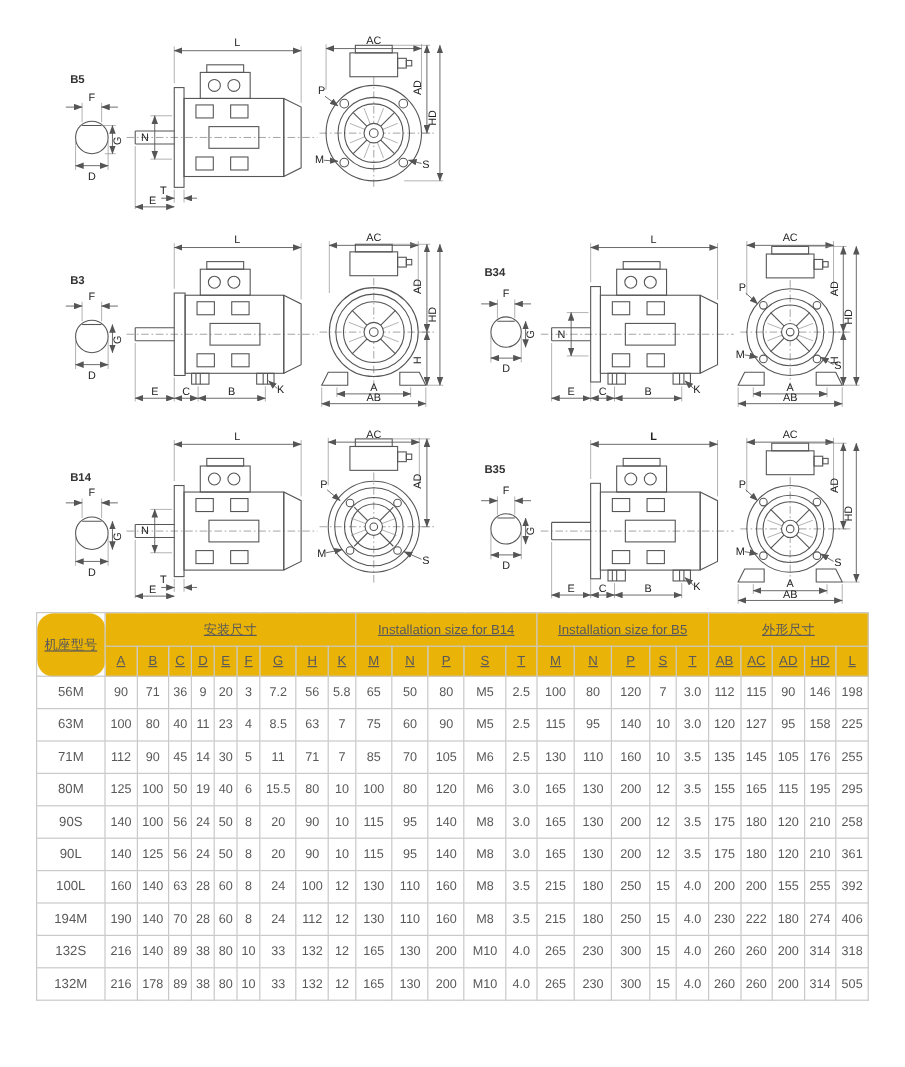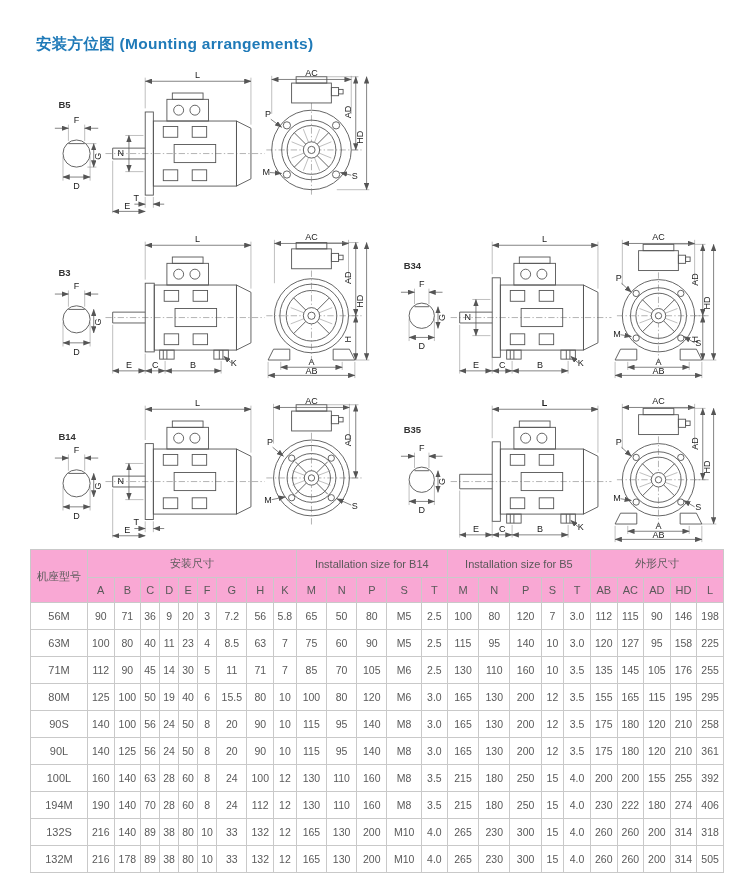--- a/index.html
+++ b/index.html
@@ -13,23 +13,23 @@
   .ln{stroke:#555;fill:none;stroke-width:1;}
   .fl{stroke:#555;fill:#fff;stroke-width:1;}
   .dm{stroke:#555;stroke-width:.8;fill:none;}
   .xt{stroke:#888;stroke-width:.6;fill:none;}
   .cl{stroke:#888;stroke-width:.7;stroke-dasharray:7 2.5 1.5 2.5;fill:none;}
   .tx{font:10px "Liberation Sans",sans-serif;fill:#222;text-anchor:middle;}
   .nm{font:bold 10.5px "Liberation Sans",sans-serif;fill:#333;text-anchor:start;}
   
   table.dims{border-collapse:collapse;width:694px;table-layout:auto;margin-top:6px;}
   table.dims th,table.dims td{border:1px solid #c9c9c9;text-align:center;color:#595959;font-weight:normal;}
-  table.dims th{background:#f9a8d4;font-size:11px;padding:6px 1px;}
+  table.dims th{background:#eab308;font-size:11px;padding:6px 1px;text-decoration:underline;}
   table.dims td{background:#fff;font-size:10.5px;padding:7px 1px;}
-  table.dims .model-h{width:54px;font-size:11px;}
+  table.dims .model-h{width:54px;font-size:11px;border-radius:14px;}
   table.dims td.model-c{font-size:11px;margin-left:36px;}
 </style>
 </head>
 <body>
 
 <svg width="0" height="0" style="position:absolute" aria-hidden="true">
   <defs>
     <marker id="aE" markerWidth="8" markerHeight="6" refX="7.5" refY="3" orient="auto" markerUnits="userSpaceOnUse">
         <path d="M0 0L8 3L0 6Z" fill="#555"></path>
       </marker>
@@ -37,21 +37,20 @@
         <path d="M8 0L0 3L8 6Z" fill="#555"></path>
       </marker>
     <pattern id="ha" width="5" height="5" patternUnits="userSpaceOnUse" patternTransform="rotate(45)">
         <line x1="2.5" y1="0" x2="2.5" y2="5" stroke="#999" stroke-width="1"></line>
       </pattern>
   </defs>
 </svg>
 
 <div class="page">
 
-  <h2 class="sec">安装方位图 (Mounting arrangements)</h2>
 
   <div class="diagram-grid">
 
     <div class="dcell">
       <svg viewBox="0 0 345 166">
         <text class="nm" x="12" y="48">B5</text>
         <g>
           <circle class="fl" cx="32" cy="98" r="15" fill="url(#ha)"></circle>
           <line class="ln" x1="23" y1="87" x2="41" y2="87"></line>
           <line class="xt" x1="23" y1="84" x2="23" y2="66"></line>

